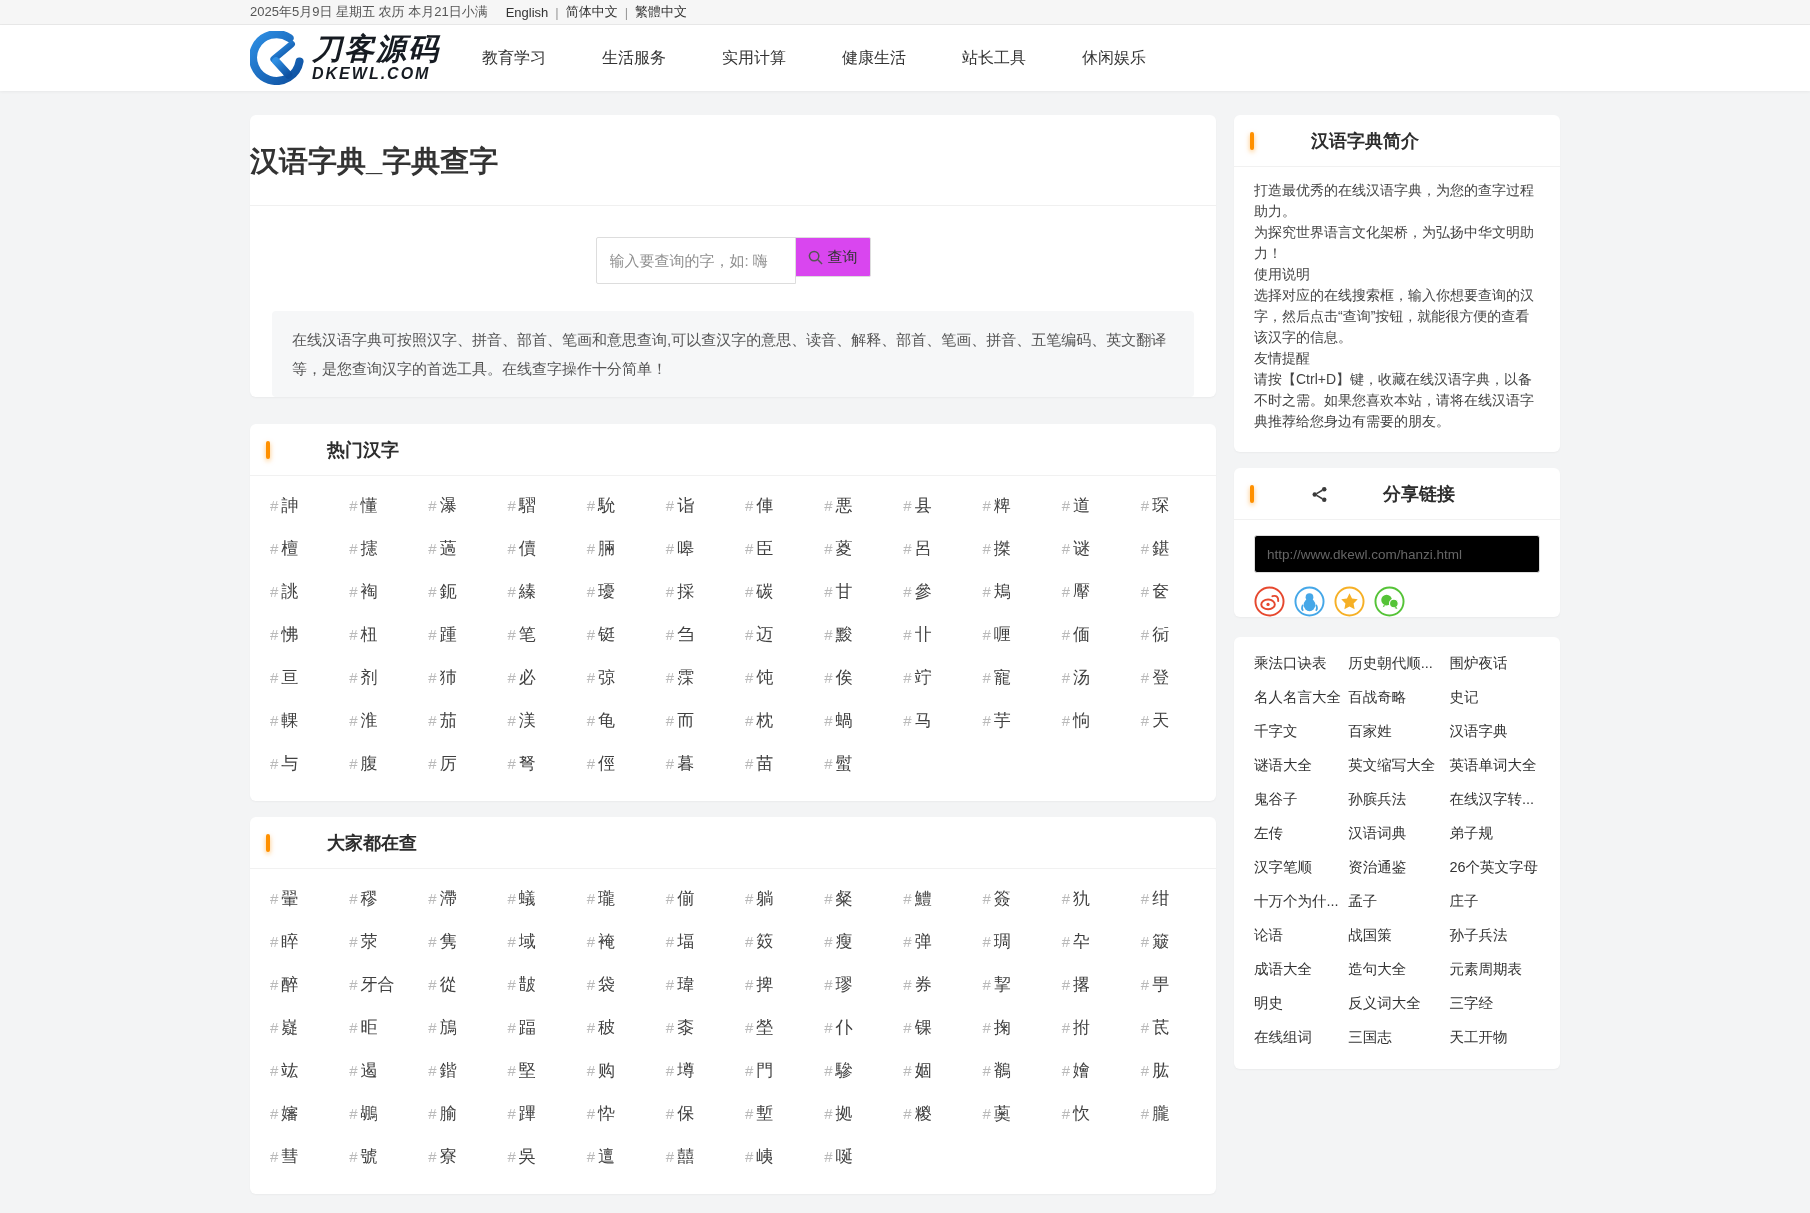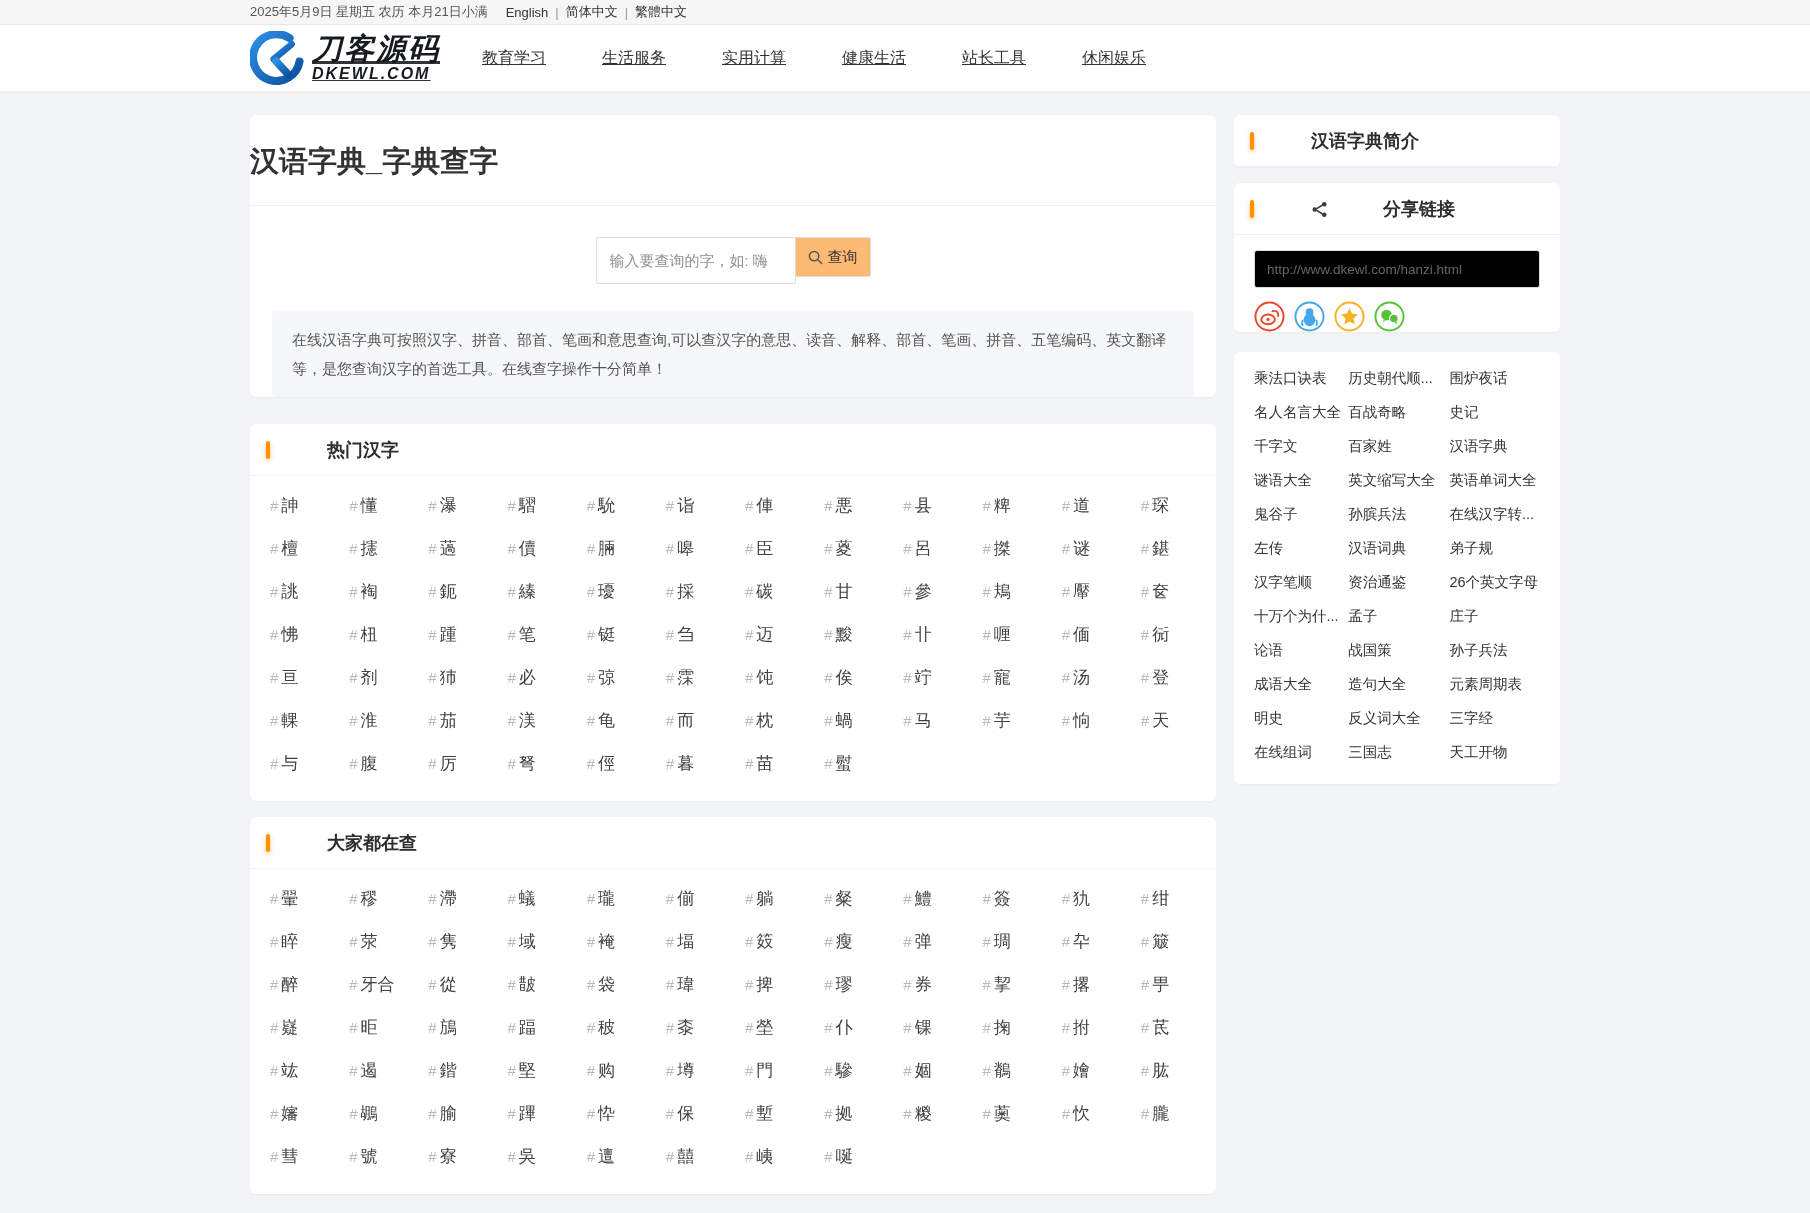--- a/index.html
+++ b/index.html
@@ -17,42 +17,42 @@
   
   .topbar { height:25px; background:#f6f6f6; border-bottom:1px solid #e9e9e9; font-size:13px; }
   .topbar .container { display:flex; align-items:center; height:100%; }
   .topbar-date { color:#555; }
   .toplinks { margin-left:18px; display:flex; align-items:center; gap:7px; }
   .toplinks a { color:#333; }
   .toplinks .sep { color:#999; }
 
   
   .site-header { background:#fff; box-shadow:0 1px 3px rgba(0,0,0,.05); }
-  .site-header .container { display:flex; align-items:center; height:66px;text-decoration:underline; }
+  .site-header .container { display:flex; align-items:center; height:66px; }
   .logo { display:flex; align-items:center; gap:8px; }
   .logo-cn { font-size:30px; font-weight:900; font-style:italic; letter-spacing:2px; color:#161b22; line-height:1; }
   .logo-en { font-size:16px; font-weight:800; font-style:italic; letter-spacing:2px; color:#161b22; margin-top:1px; }
   .mainnav { display:flex; margin-left:42px; gap:56px; }
   .mainnav a { color:#333; font-size:16px; }
 
   
   .page { display:flex; gap:18px; align-items:flex-start; margin-top:24px; }
   .main-col { flex:0 0 966px; width:966px; }
   .aside-col { flex:1; }
   .card { background:#fff; border-radius:6px; box-shadow:0 1px 2px rgba(0,0,0,.04); margin-bottom:16px; }
 
   
   .page-title { margin:0; font-size:29px; font-weight:700; color:#333;
                 padding:27px 0 23px; border-bottom:1px solid #f0f0f0; }
   .search-row { display:flex; justify-content:center; padding:31px 0 27px; }
   .search-input { width:200px; height:47px; border:1px solid #ddd; border-radius:2px 0 0 2px;
                   padding:0 13px; font-size:15px; color:#333; outline:none;
                   font-family:"Liberation Sans","DejaVu Sans",sans-serif; }
   .search-input::placeholder { color:#8f8f8f; }
-  .search-btn { height:40px; min-width:72px; margin-left:-1px; background:#fdba74; border:1px solid #ddd;
+  .search-btn { height:40px; min-width:72px; margin-left:-1px; background:#d946ef; border:1px solid #ddd;
                 border-radius:0 2px 2px 0; font-size:15px; color:#333; display:flex; align-items:center;
                 gap:5px; padding:0 12px; cursor:pointer;
                 font-family:"Liberation Sans","DejaVu Sans",sans-serif; }
   .intro-box { margin:0 22px 27px; background:#f6f7f8; border-radius:4px; padding:14px 20px;
                font-size:15px; color:#555; line-height:29px; }
 
   
   .section-head { display:flex; align-items:center; padding:14px 16px 13px; border-bottom:1px solid #f1f1f1;gap:48px; }
   .accent-bar { width:4px; height:18px; border-radius:2px; background:#ff9000;
                 box-shadow:0 2px 5px rgba(255,144,0,.55); margin-right:9px; flex:0 0 4px; }
@@ -815,20 +815,28 @@
     </div>
   </div>
 
   <div class="aside-col">
 
     <div class="card">
       <div class="section-head">
         <span class="accent-bar"></span>
         <span class="section-title">汉语字典简介</span>
       </div>
+      <div class="about-text">
+          <p>打造最优秀的在线汉语字典，为您的查字过程助力。</p>
+          <p>为探究世界语言文化架桥，为弘扬中华文明助力！</p>
+          <p>使用说明</p>
+          <p>选择对应的在线搜索框，输入你想要查询的汉字，然后点击“查询”按钮，就能很方便的查看该汉字的信息。</p>
+          <p>友情提醒</p>
+          <p>请按【Ctrl+D】键，收藏在线汉语字典，以备不时之需。如果您喜欢本站，请将在线汉语字典推荐给您身边有需要的朋友。</p>
+        </div>
     </div>
 
     <div class="card">
       <div class="section-head">
         <span class="accent-bar"></span>
         <span class="share-glyph">
           <svg width="17" height="17" viewBox="0 0 18 18">
             <circle cx="4" cy="9" r="2.4" fill="#3a3a3a"></circle>
             <circle cx="14" cy="3.5" r="2.4" fill="#3a3a3a"></circle>
             <circle cx="14" cy="14.5" r="2.4" fill="#3a3a3a"></circle>

